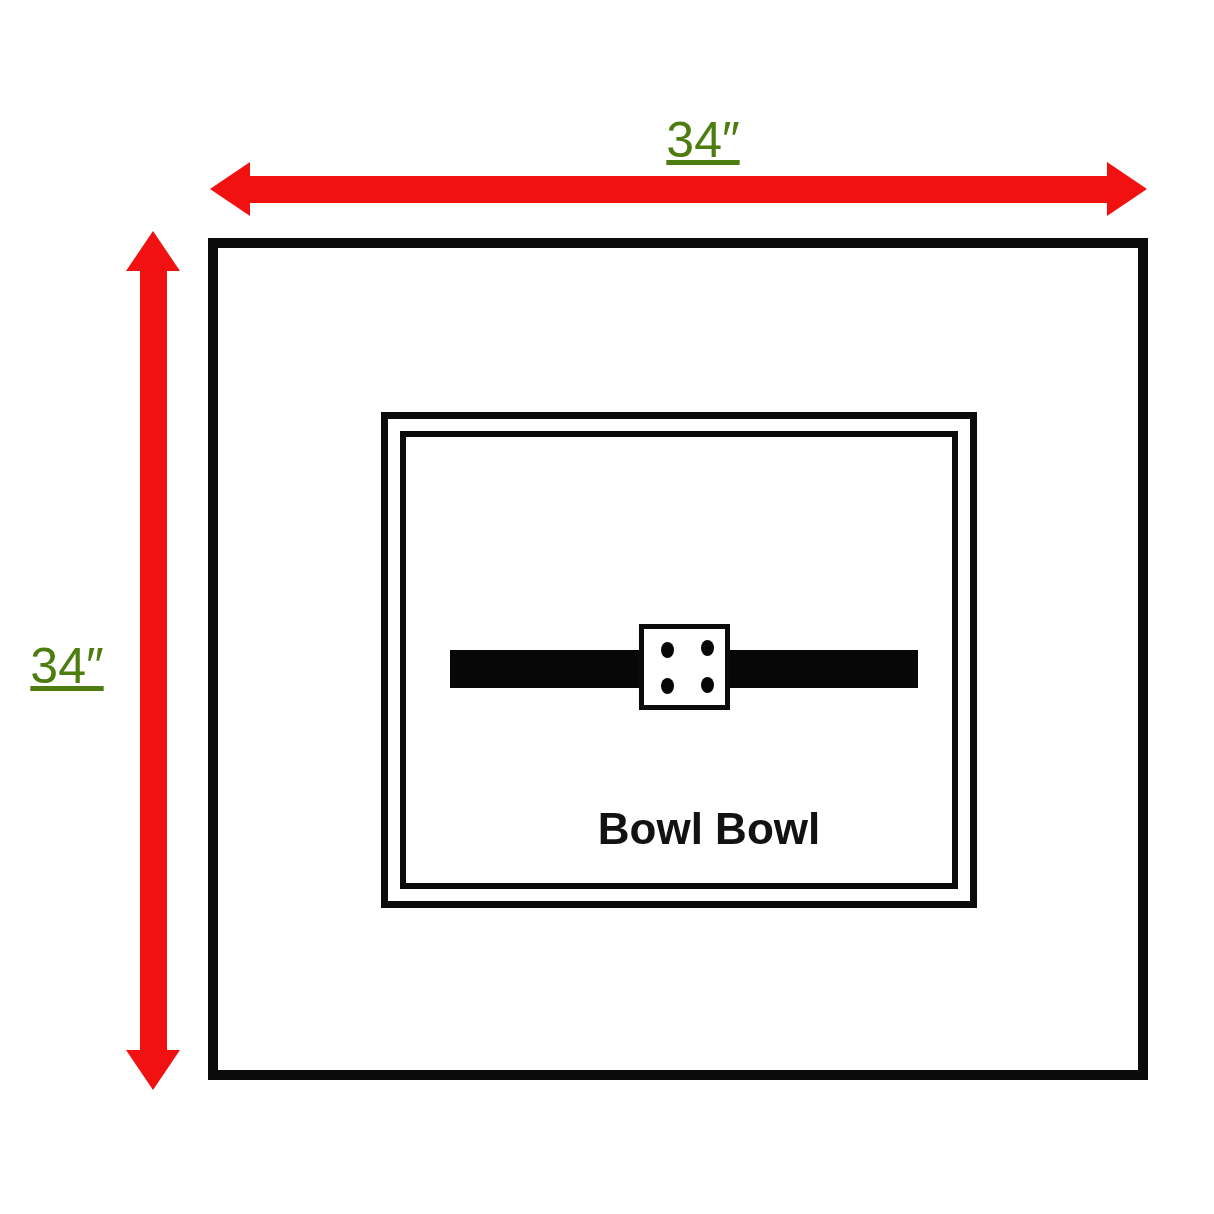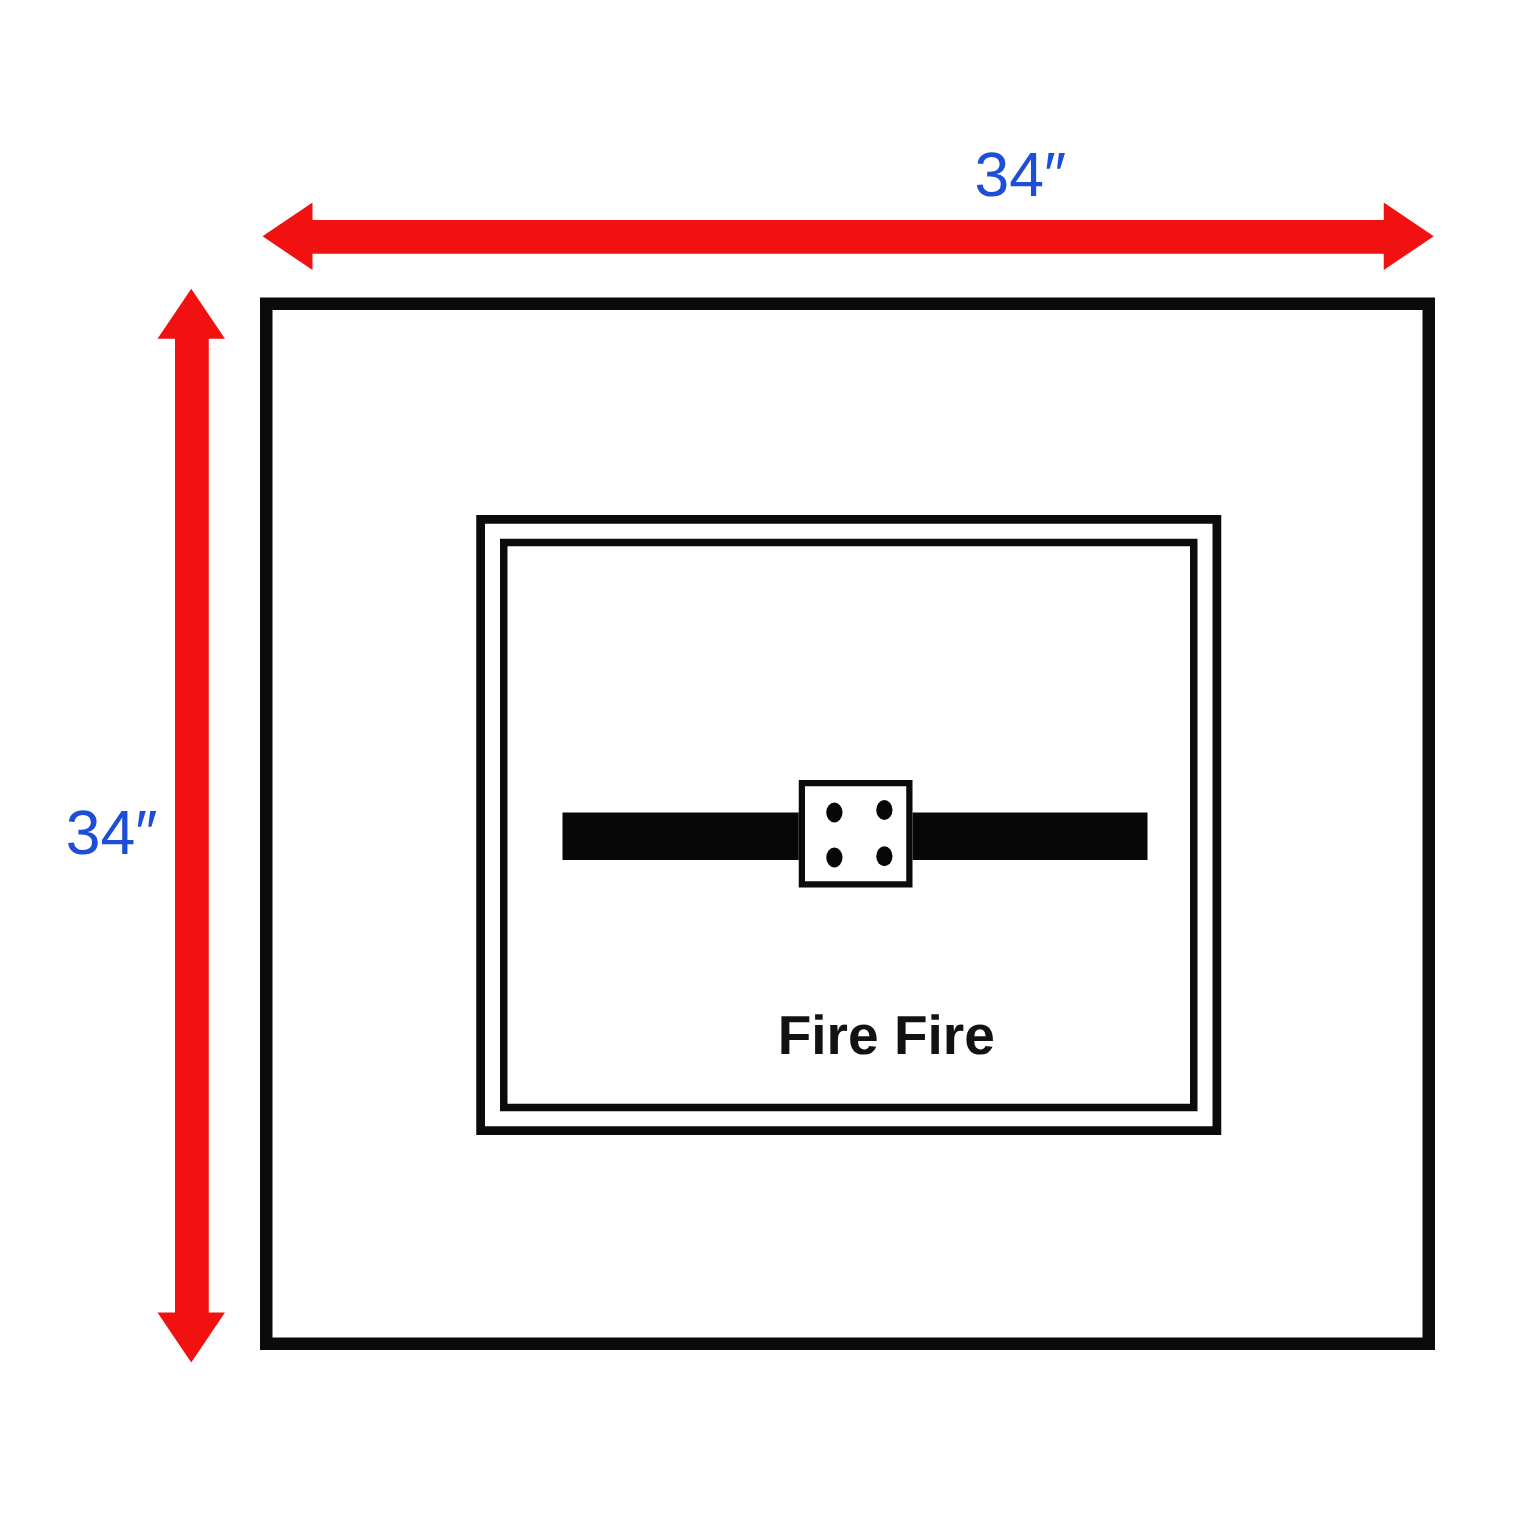--- a/index.html
+++ b/index.html
@@ -50,25 +50,26 @@
   }
   .arrow-head-down {
     left: 126px; top: 1050px;
     width: 0; height: 0;
     border-left: 27px solid transparent;
     border-right: 27px solid transparent;
     border-top: 40px solid #f21111;
   }
 
   .dim-label {
-    color: #1d4ed8;
+    color: #4d7c0f;
     font-size: 50px;
     line-height: 52px;
-    text-align: right;
+    text-align: center;
     white-space: nowrap;
+    text-decoration: underline;
   }
   .dim-label-top {
     left: 553px; top: 114px;
     width: 300px;
   }
   .dim-label-left {
     left: 8px; top: 640px;
     width: 118px;
   }
 
@@ -158,15 +159,15 @@
   </div>
 
   <div class="abs burner-bar"></div>
   <div class="abs burner-hub">
     <div class="burner-port port-tl"></div>
     <div class="burner-port port-tr"></div>
     <div class="burner-port port-bl"></div>
     <div class="burner-port port-br"></div>
   </div>
 
-  <div class="abs bowl-label">Fire Fire</div>
+  <div class="abs bowl-label">Bowl Bowl</div>
 
 </div>
 
 </body></html>

